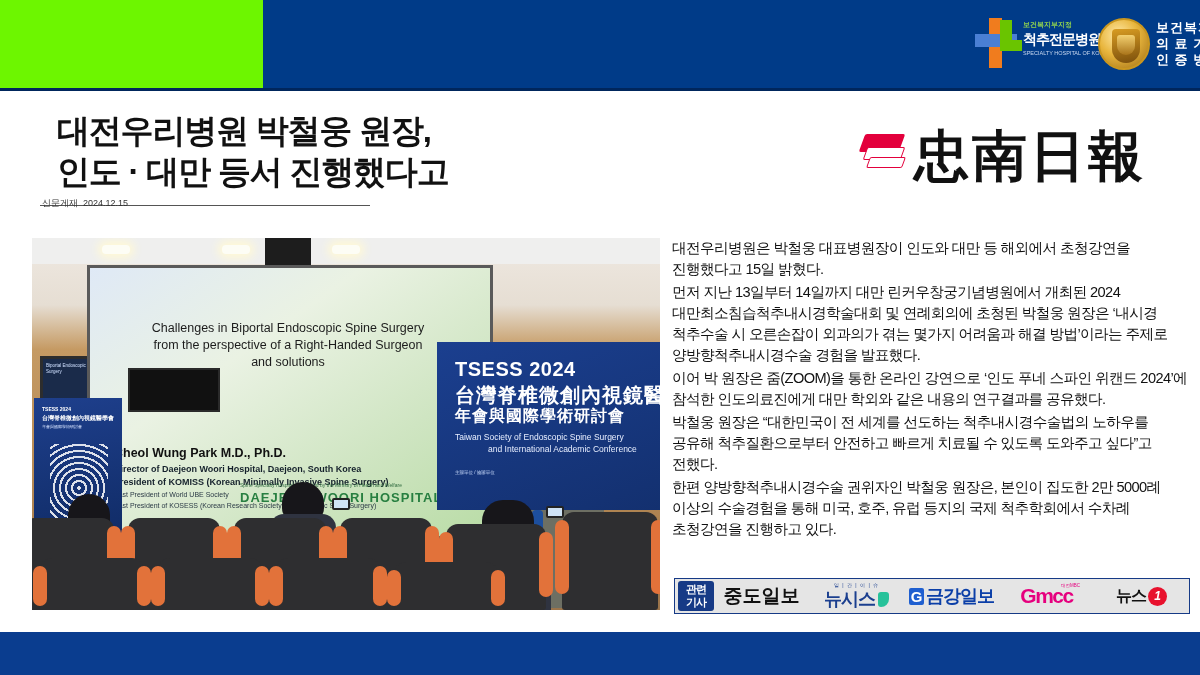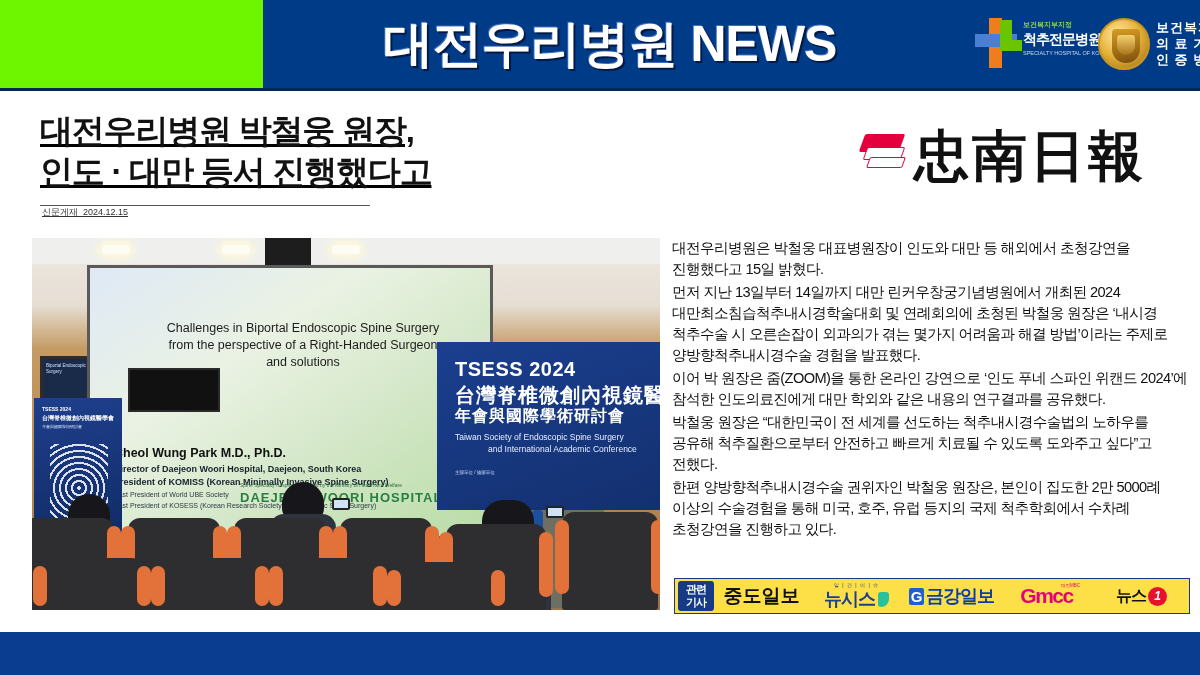--- a/index.html
+++ b/index.html
@@ -45,26 +45,26 @@
     border-radius: 4px 4px 14px 14px;
   }
   .cert2 .medal-in::after{
     content:""; position:absolute; left:5px; top:6px; width:18px; height:20px;
     background: linear-gradient(180deg,#f3d070,#a9741a); border-radius:3px 3px 9px 9px;
   }
   .cert2 .lines { position:absolute; left:58px; top:8px; }
   .cert2 .lines div { font-size:13px; color:#ffffff; font-weight:bold; letter-spacing:1px; line-height:16px; white-space:nowrap; }
 
   
-  .headline { position:absolute; left:40px; top:110px; width:640px;text-decoration:underline; }
+  .headline { position:absolute; left:57px; top:110px; width:640px; }
   .headline h1 {
     font-size:33px; font-weight:bold; color:#111; line-height:41px; letter-spacing:-1.2px;
   }
   .headline-rule { position:absolute; left:40px; top:205px; width:330px; height:1px; background:#555; }
-  .pubdate { position:absolute; left:42px; top:206px; font-size:9px; color:#333; letter-spacing:0px;text-decoration:underline; }
+  .pubdate { position:absolute; left:42px; top:197px; font-size:9px; color:#333; letter-spacing:0px; }
 
   
   .np-logo { position:absolute; left:862px; top:118px; width:320px; height:68px; }
   .np-mark { position:absolute; left:0px; top:16px; width:46px; height:38px; }
   .np-mark .b1 { position:absolute; left:0; top:0; width:40px; height:18px; background:#e3003c; transform: skewX(-20deg); border-radius:2px; }
   .np-mark .b2 { position:absolute; left:3px; top:13px; width:38px; height:13px; background:#fff; border:1.6px solid #e3003c; transform: skewX(-20deg); border-radius:2px; }
   .np-mark .b3 { position:absolute; left:6px; top:23px; width:36px; height:11px; background:#fff; border:1.6px solid #e3003c; transform: skewX(-20deg); border-radius:2px; }
   .np-name {
     position:absolute; left:52px; top:2px; font-size:55px; font-weight:bold; color:#111;
     font-family:"DejaVu Serif", serif; letter-spacing:3px; white-space:nowrap;
@@ -78,21 +78,21 @@
   .wall { position:absolute; left:0; top:0; width:100%; height:100%;
           background: linear-gradient(180deg,#efe9e2 0%, #e6ded3 18%, #c59a63 30%, #b88b55 62%, #9a734a 100%); }
   .ceiling { position:absolute; left:0; top:0; width:100%; height:26px; background:#efefee; }
   .ceil-light { position:absolute; top:7px; width:28px; height:9px; border-radius:4px; background:#fdfdf5; box-shadow:0 0 10px 4px #fff9d6; }
   .screen {
     position:absolute; left:58px; top:30px; width:400px; height:268px;
     background: linear-gradient(145deg,#dfe9f6 0%,#eaf2e3 35%,#cfe5c2 70%,#b9dca6 100%);
     box-shadow: 0 0 0 3px #5a5a5a;
   }
   .screen .slide-title {
-    position:absolute; left:23px; top:52px; width:380px; text-align:center;
+    position:absolute; left:8px; top:52px; width:380px; text-align:center;
     font-size:12.5px; color:#1c1c1c; line-height:17px; font-weight:500;
   }
   .screen .pres-name {
     position:absolute; left:24px; top:178px; font-size:12.5px; color:#111; font-weight:600;
   }
   .screen .pres-l1, .screen .pres-l2 { position:absolute; left:24px; font-size:9px; color:#15212c; font-weight:bold; white-space:nowrap; }
   .screen .pres-l1 { top:196px; }
   .screen .pres-l2 { top:209px; }
   .screen .pres-l3, .screen .pres-l4 { position:absolute; left:24px; font-size:7px; color:#2b3a46; white-space:nowrap; }
   .screen .pres-l3 { top:223px; }
@@ -154,21 +154,21 @@
   .article p {
     font-size:14.6px; line-height:21px; color:#111; letter-spacing:-0.6px;
     margin-bottom:2px; word-break:keep-all;
   }
   .byline { position:absolute; left:672px; top:548px; width:520px; text-align:right;
             font-size:11.5px; color:#222; letter-spacing:-0.4px; }
 
   
   .presbar {
     position:absolute; left:674px; top:578px; width:516px; height:36px;
-    border:1.6px solid #163a86; background:#fde047; display:flex; align-items:center;
+    border:1.6px solid #163a86; background:#e5e5e5; display:flex; align-items:center;
   }
   .pb-badge {
     width:36px; height:30px; margin-left:3px; background:#163a86; color:#fff;
     display:flex; flex-direction:column; align-items:center; justify-content:center;
     border-radius:3px; font-size:11px; font-weight:bold; line-height:13px; letter-spacing:-1px;
   }
   .pb-item { flex:1; display:flex; align-items:center; justify-content:center; position:relative; height:100%; }
   .pb-joongdo { font-size:19px; font-weight:bold; color:#111; letter-spacing:0px; }
   .pb-newsis-sup { position:absolute; top:3px; left:50%; transform:translateX(-50%); font-size:5px; color:#1b3f8f; letter-spacing:1px; white-space:nowrap; }
   .pb-newsis { font-size:18px; font-weight:bold; color:#1b3f8f; letter-spacing:-1px; margin-top:6px;font-family:Liberation Serif, serif; }
@@ -187,21 +187,20 @@
   .footer-line { position:absolute; left:0; top:632px; width:1200px; height:2px; background:#062d6e; }
 </style>
 </head>
 <body>
 
 <div class="page">
 
   <div class="header">
     <div class="header-green"></div>
     <div class="header-blue"></div>
-    <div class="header-title">대전우리병원 NEWS</div>
 
     <div class="cert1">
       <div class="cross">
         <div class="cr-v"></div>
           <div class="cr-h"></div>
           <div class="cr-l"></div>
           <div class="cr-l2"></div>
       </div>
       <div class="t1">보건복지부지정</div>
       <div class="t2">척추전문병원</div>

